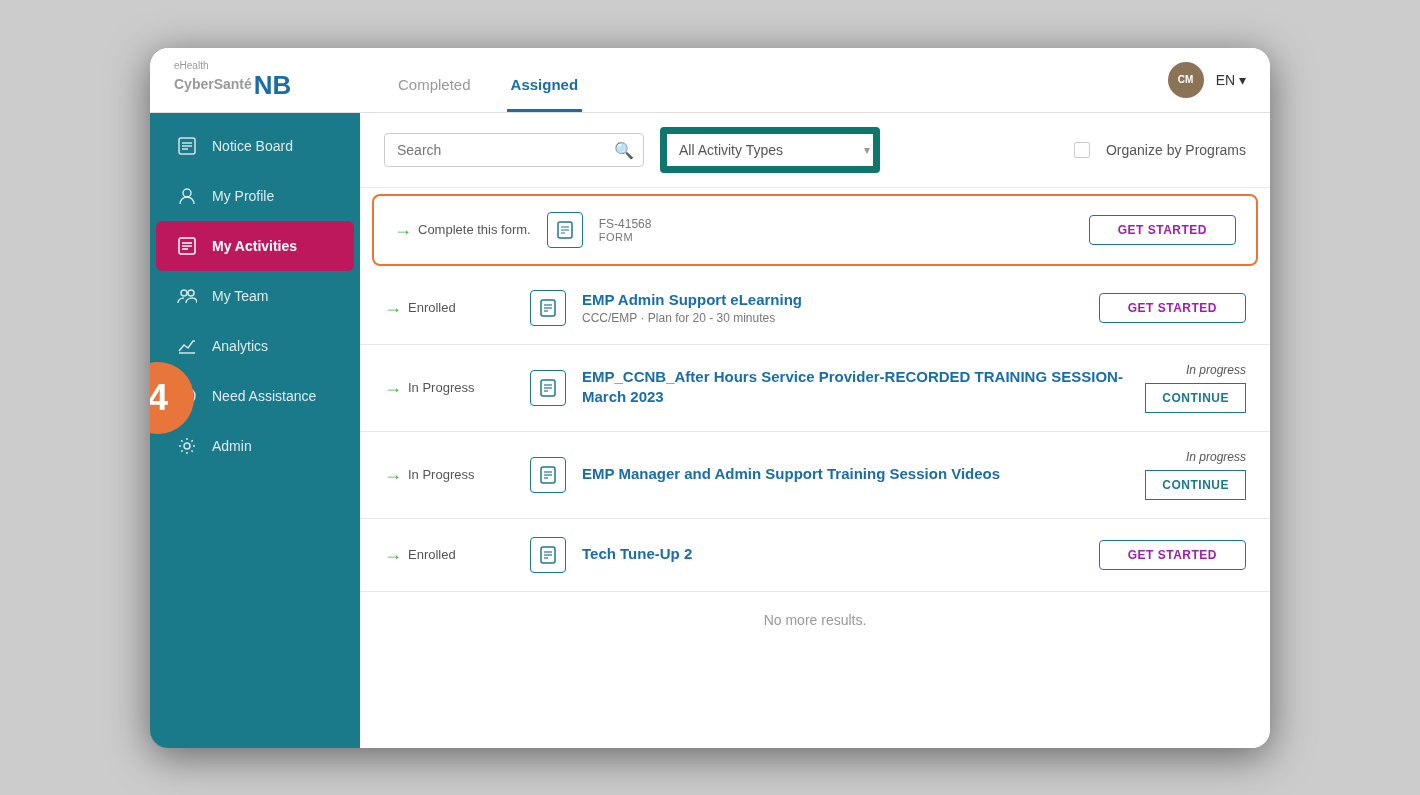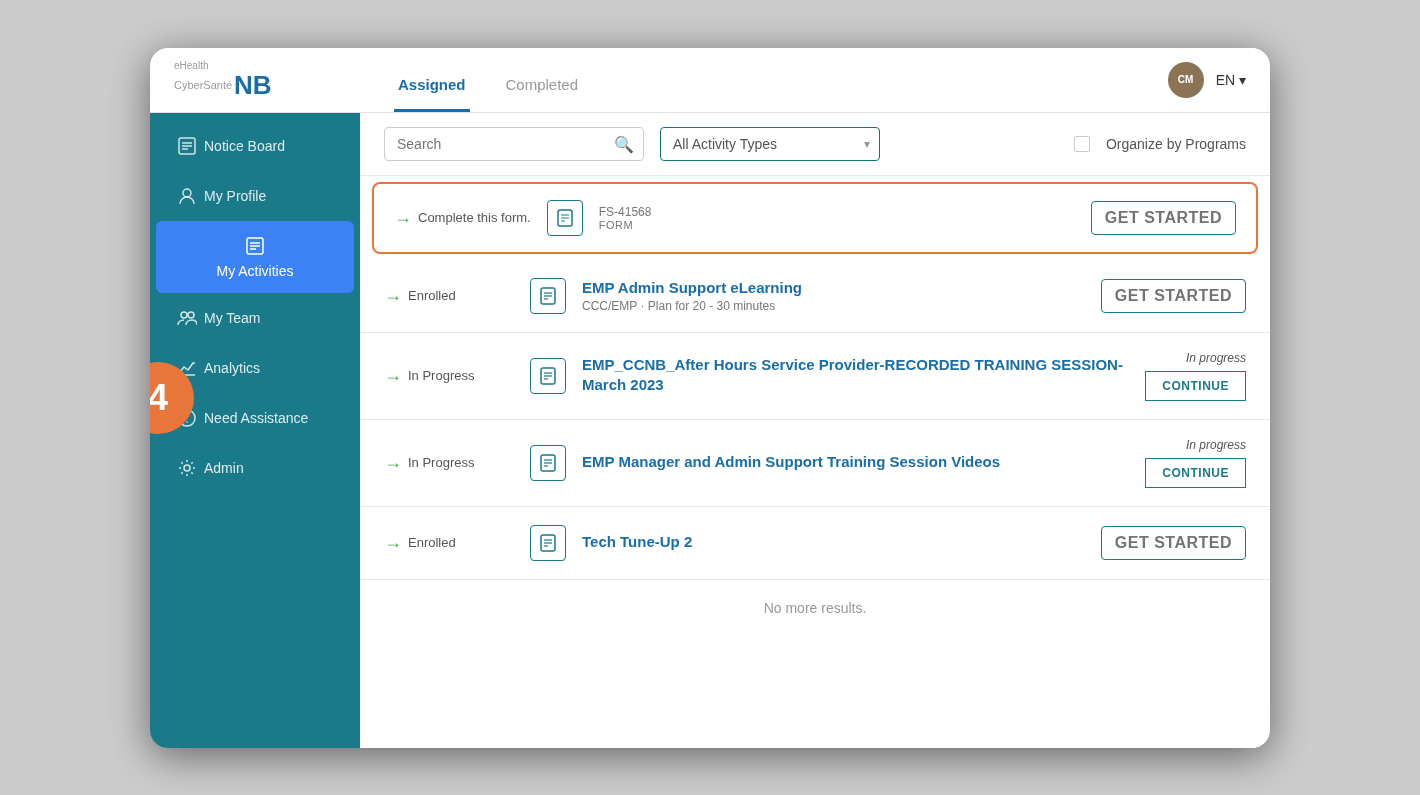--- a/index.html
+++ b/index.html
@@ -117,34 +117,33 @@
       width: 210px;
       background: #1a7a8a;
       flex-shrink: 0;
       display: flex;
       flex-direction: column;
       padding-top: 8px;
     }
     .sidebar-item {
       display: flex;
       align-items: center;
-      gap: 6px;
+      gap: 14px;
       padding: 14px 20px;
       color: rgba(255,255,255,0.85);
       font-size: 14px;
       cursor: pointer;
       border-radius: 4px;
       margin: 0 6px;
     }
     .sidebar-item.active {
-      background: #3b82f6;
+      background: #be185d;
       color: white;
-      font-weight: normal;
+      font-weight: bold;
       border-radius: 6px;
-      flex-direction: column;
     }
     .sidebar-icon {
       width: 22px;
       height: 22px;
       display: flex;
       align-items: center;
       justify-content: center;
       flex-shrink: 0;
     }
     
@@ -180,21 +179,21 @@
     .search-icon-wrap {
       position: absolute;
       right: 10px;
       top: 50%;
       transform: translateY(-50%);
       color: #999;
       font-size: 16px;
     }
     .activity-type-select {
       padding: 8px 32px 8px 12px;
-      border: 1px solid #0f766e;
+      border: 7px solid #0f766e;
       border-radius: 4px;
       font-size: 14px;
       color: #555;
       background: white;
       appearance: none;
       width: 220px;
       cursor: pointer;
     }
     .select-wrap {
       position: relative;
@@ -294,26 +293,26 @@
       flex-direction: column;
       align-items: flex-end;
       gap: 6px;
     }
     .in-progress-label {
       font-size: 12px;
       color: #555;
       font-style: italic;
     }
     .btn-get-started {
-      padding: 7px 13px;
+      padding: 7px 28px;
       border: 1.5px solid #1a7a8a;
       border-radius: 4px;
       background: white;
-      color: #737373;
-      font-size: 16px;
+      color: #a21caf;
+      font-size: 12px;
       font-weight: bold;
       cursor: pointer;
       white-space: nowrap;
       letter-spacing: 0.5px;
     }
     .btn-continue {
       padding: 7px 16px;
       border: 1.5px solid #1a7a8a;
       border-radius: 0;
       background: white;
@@ -342,31 +341,31 @@
     <span>4</span>
   </div>
 
   <div class="screen-inner">
 
     <div class="top-nav">
       <div class="logo-area">
         <div style="display:flex;flex-direction:column;line-height:1.1">
           <span style="font-size:10px;color:#999;">eHealth</span>
           <div style="display:flex;align-items:center;">
-            <span style="font-size:11px;color:#999;">CyberSanté</span>
+            <span style="font-size:14px;color:#999;font-weight:bold;">CyberSanté</span>
             <span style="font-size:26px;font-weight:900;color:#1a6ea8;margin-left:2px;">NB</span>
           </div>
         </div>
       </div>
       <div class="nav-tabs">
+        <div class="nav-tab">
+          <span>Completed</span>
+        </div>
         <div class="nav-tab active">
           <span>Assigned</span>
-        </div>
-        <div class="nav-tab">
-          <span>Completed</span>
         </div>
       </div>
       <div class="nav-right">
         <div class="avatar">CM</div>
         <div class="lang-selector">
           <span>EN</span> ▾
         </div>
       </div>
     </div>
 

